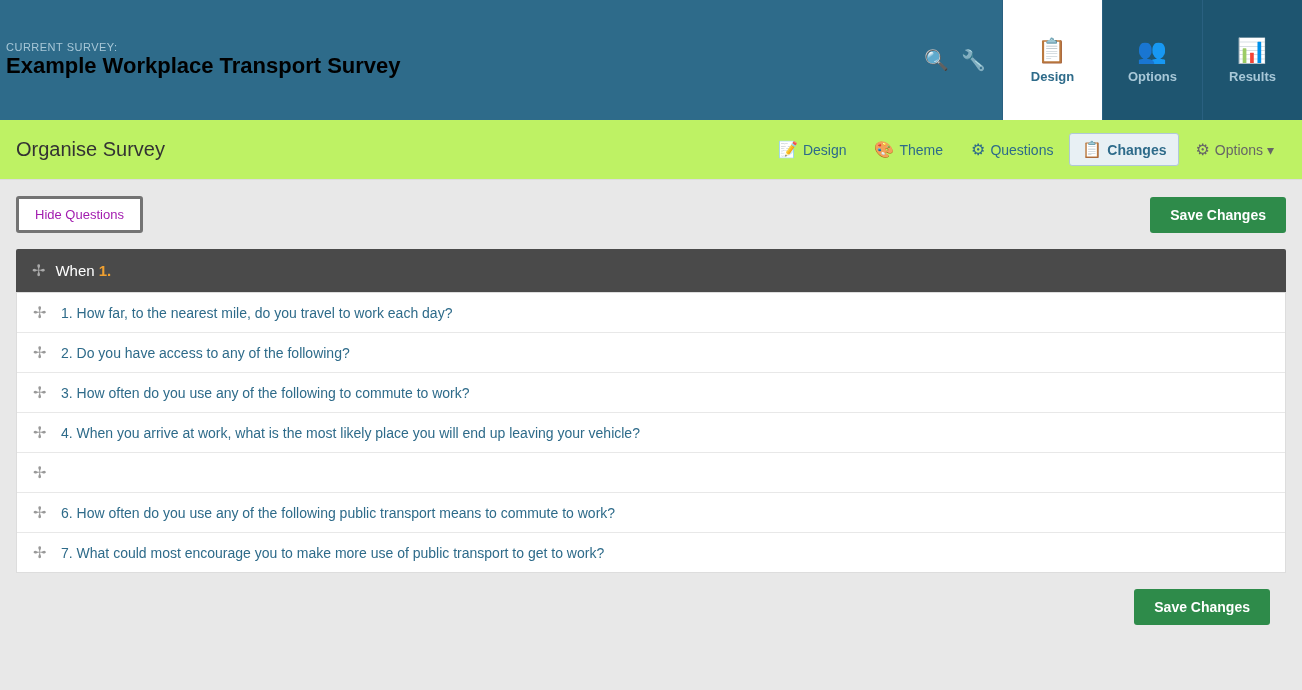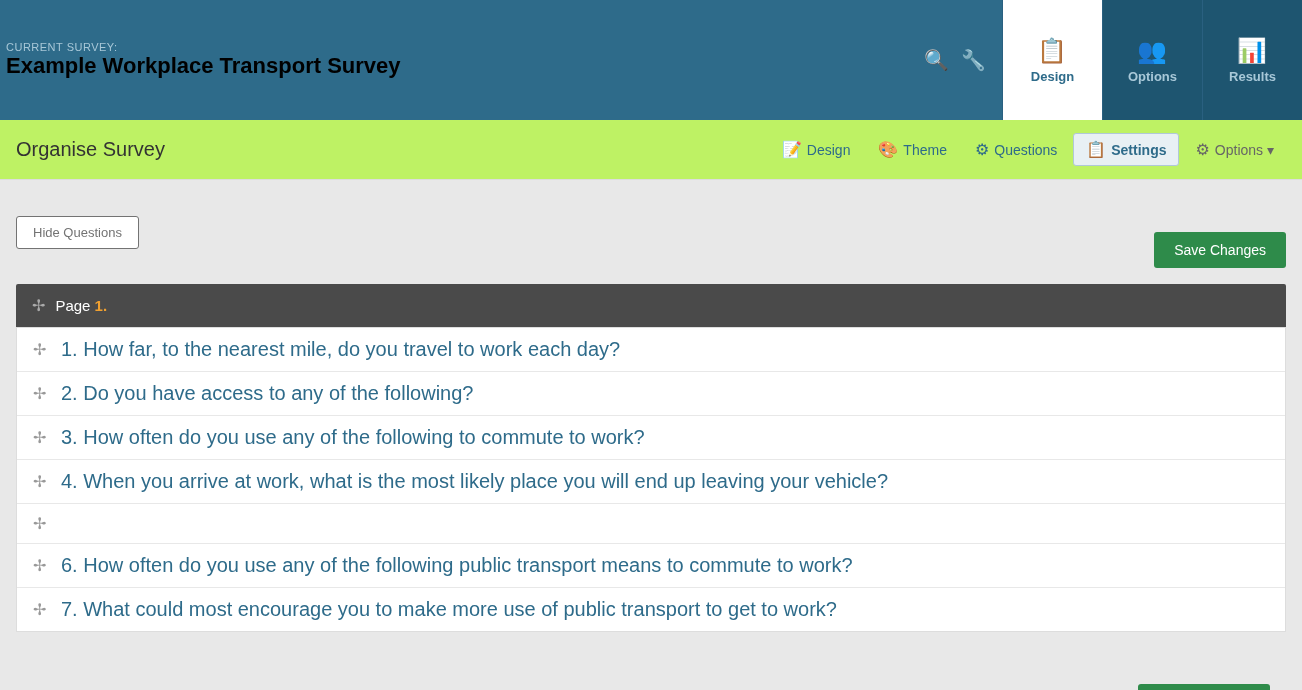--- a/index.html
+++ b/index.html
@@ -120,37 +120,36 @@
       min-height: calc(690px - 96px - 60px);
     }
     .toolbar {
       display: flex;
       justify-content: space-between;
       align-items: center;
       margin-bottom: 16px;
     }
     .hide-questions-btn {
       background: white;
-      border: 1px solid #737373;
+      border: 3px solid #737373;
       padding: 8px 16px;
       cursor: pointer;
       border-radius: 3px;
       font-size: 13px;
-      color: #737373;
+      color: #a21caf;
     }
     .save-changes-btn {
       background: #2e8b4a;
       color: white;
       border: none;
       padding: 10px 20px;
       cursor: pointer;
       border-radius: 3px;
       font-size: 14px;
-      font-weight: normal;
-      margin-top: 36px;
+      font-weight: bold;
     }
 
     
     .page-block {
       background: #4a4a4a;
       color: white;
       padding: 12px 16px;
       display: flex;
       align-items: center;
       gap: 10px;
@@ -177,21 +176,21 @@
       align-items: center;
       padding: 10px 16px;
       border-bottom: 1px solid #e8e8e8;
       gap: 12px;
     }
     .question-row:last-child {
       border-bottom: none;
     }
     .question-text {
       color: #2e6b8a;
-      font-size: 20px;
+      font-size: 14px;
     }
     .question-drag {
       color: #999;
       font-size: 16px;
       cursor: move;
       min-width: 16px;
     }
 
     
     .bottom-toolbar {
@@ -238,40 +237,40 @@
     <a class="sub-nav-item">
       <span class="nav-icon">🎨</span>
       <span>Theme</span>
     </a>
     <a class="sub-nav-item">
       <span class="nav-icon">⚙</span>
       <span>Questions</span>
     </a>
     <a class="sub-nav-item active">
       <span class="nav-icon">📋</span>
-      <span>Settings</span>
+      <span>Changes</span>
     </a>
     <a class="sub-nav-item options">
       <span class="nav-icon">⚙</span>
       <span>Options ▾</span>
     </a>
   </nav>
 </div>
 
 <div class="main-content">
 
   <div class="toolbar">
     <button class="hide-questions-btn">Hide Questions</button>
     <button class="save-changes-btn">Save Changes</button>
   </div>
 
   <div class="page-block">
     <span class="drag-handle">✢</span>
     <span>
-      <span>Page </span><span class="page-number">1.</span>
+      <span>When </span><span class="page-number">1.</span>
     </span>
   </div>
 
   <div class="questions-container">
     <div class="question-row">
       <span class="question-drag">✢</span>
       <span class="question-text">1. How far, to the nearest mile, do you travel to work each day?</span>
     </div>
     <div class="question-row">
       <span class="question-drag">✢</span>

